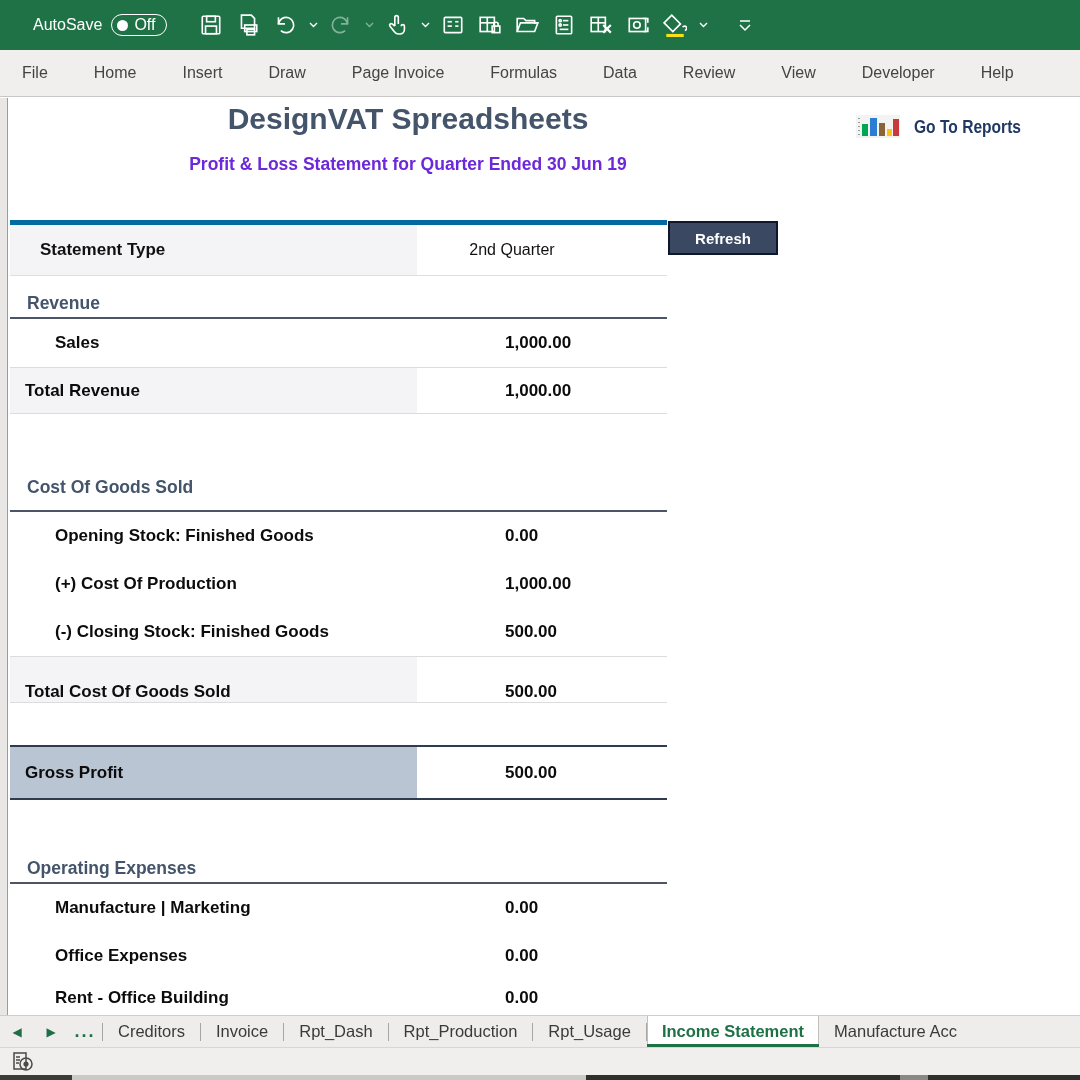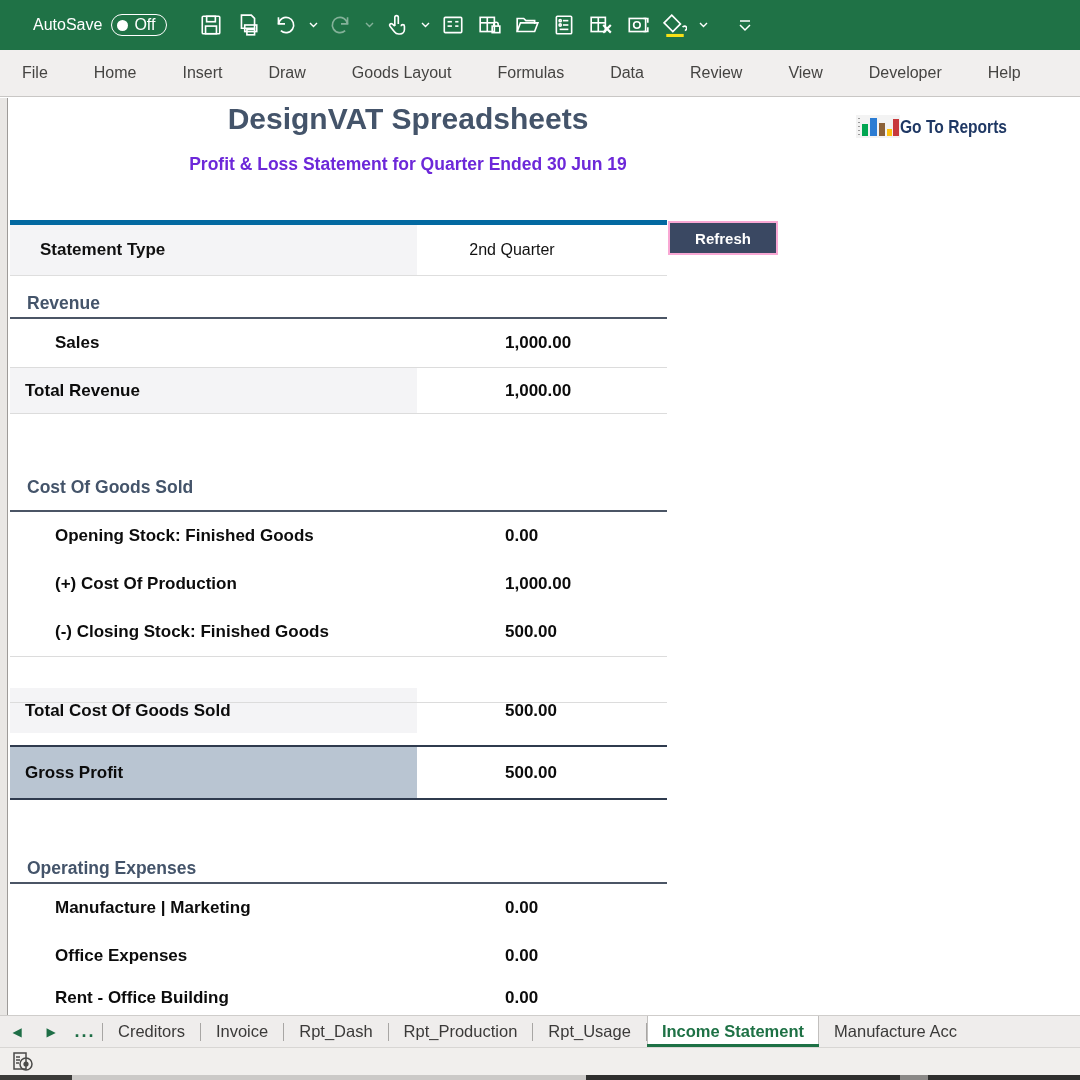--- a/index.html
+++ b/index.html
@@ -27,33 +27,33 @@
   .rtab { font-size:16px; color:#454442; white-space:nowrap; }
 
   
   .sheet { position:absolute; top:98px; left:0; width:1080px; height:917px; background:#fff; overflow:hidden; }
   .left-strip { position:absolute; top:98px; left:0; width:8px; height:917px; background:#e9e7e5; border-right:1px solid #9d9b99; }
 
   .rpt-title { position:absolute; top:102px; left:150px; width:516px; text-align:center;
                font-size:30px; font-weight:bold; color:#44546a; }
   .rpt-sub   { position:absolute; top:154px; left:120px; width:576px; text-align:center;
                font-size:17.5px; font-weight:bold; color:#6d28d9; }
-  .gtr { position:absolute; top:113px; left:856px; display:flex; align-items:center; cursor:pointer; }
+  .gtr { position:absolute; top:113px; left:856px; display:flex; align-items:center; gap:14px; cursor:pointer; }
   .gtr-text { font-size:19px; font-weight:bold; color:#1f3864; transform:scaleX(.82); transform-origin:left; white-space:nowrap; }
 
   
   .st-row { position:absolute; top:220px; left:10px; width:657px; height:56px;
             border-top:5px solid #0369a1; border-bottom:1px solid #dedede; }
   .st-left { position:absolute; left:0; top:0; width:407px; height:100%; background:#f4f4f6;
              display:flex; align-items:center; }
   .st-left span { margin-left:30px; font-size:17px; font-weight:bold; color:#111; }
   .st-val { position:absolute; left:407px; top:0; width:190px; height:100%; display:flex;
             align-items:center; justify-content:center; font-size:16px; color:#111; }
   .refresh { position:absolute; top:221px; left:668px; width:110px; height:34px; background:#3a4862;
-             border:2px solid #f9a8d4; color:#fff; font-size:15px; font-weight:bold;
+             border:2px solid #0f172a; color:#fff; font-size:15px; font-weight:bold;
              font-family:"Liberation Sans",sans-serif; cursor:pointer; }
 
   .sechead { position:absolute; left:27px; font-size:17.5px; font-weight:bold; color:#44546a; }
   .rule    { position:absolute; left:10px; width:657px; height:2px; background:#4b5565; }
   .sep     { position:absolute; left:10px; width:657px; height:1px; background:#dcdcdc; }
 
   .prow { position:absolute; left:10px; width:657px; display:flex; align-items:center; }
   .prow .lbl { margin-left:45px; font-size:17px; font-weight:bold; color:#0c0c0c; z-index:1; }
   .prow .val { position:absolute; left:495px; font-size:17px; font-weight:bold; color:#0c0c0c; z-index:1; }
   .prow.total .lbl { margin-left:15px; }
@@ -210,21 +210,21 @@
           </svg>
       </span>
     </div>
   </header>
 
   <nav class="ribbon">
     <span class="rtab">File</span>
     <span class="rtab">Home</span>
     <span class="rtab">Insert</span>
     <span class="rtab">Draw</span>
-    <span class="rtab">Goods Layout</span>
+    <span class="rtab">Page Invoice</span>
     <span class="rtab">Formulas</span>
     <span class="rtab">Data</span>
     <span class="rtab">Review</span>
     <span class="rtab">View</span>
     <span class="rtab">Developer</span>
     <span class="rtab">Help</span>
   </nav>
 
   <main class="sheet"></main>
   <div class="left-strip"></div>
@@ -278,21 +278,21 @@
   </div>
   <div class="prow" style="top:560px;height:48px;">
     <span class="lbl">(+) Cost Of Production</span>
     <span class="val">1,000.00</span>
   </div>
   <div class="prow" style="top:608px;height:48px;">
     <span class="lbl">(-) Closing Stock: Finished Goods</span>
     <span class="val">500.00</span>
   </div>
   <div class="sep" style="top:656px;"></div>
-  <div class="prow total" style="top:688px;height:45px;">
+  <div class="prow total" style="top:657px;height:45px;align-items:flex-end;">
     <span class="lbl">Total Cost Of Goods Sold</span>
     <span class="val">500.00</span>
   </div>
   <div class="sep" style="top:702px;"></div>
 
   <div class="gp-border" style="top:745px;"></div>
   <div class="prow gp" style="top:747px;height:51px;">
     <span class="lbl" style="margin-left:15px;">Gross Profit</span>
     <span class="val">500.00</span>
   </div>

